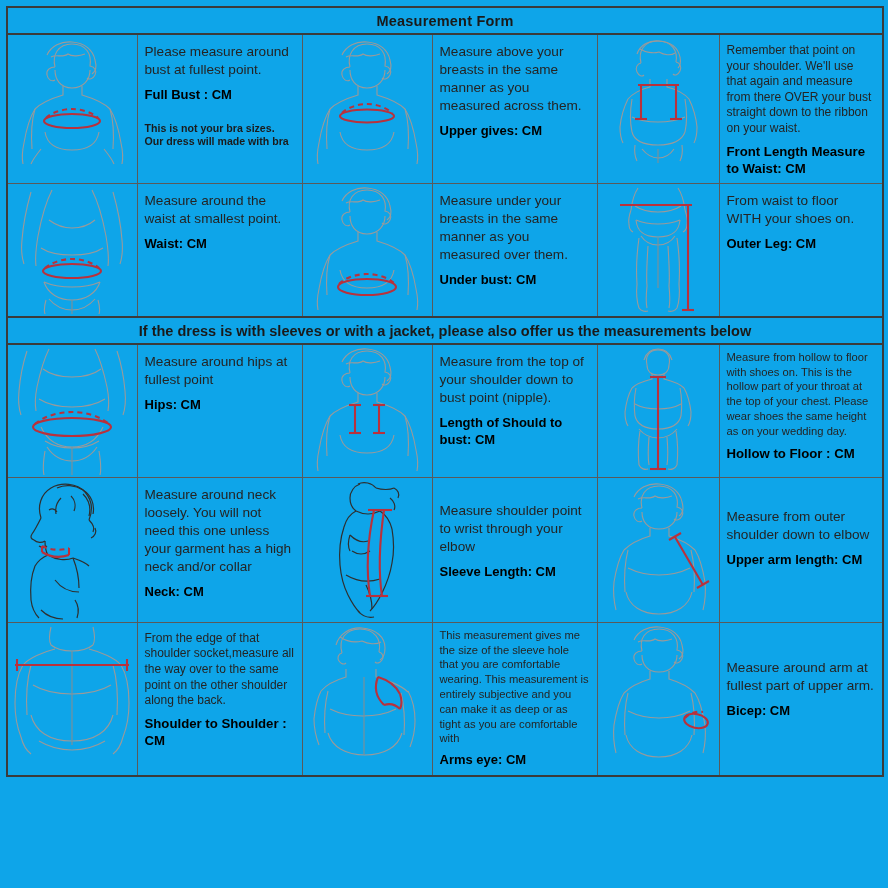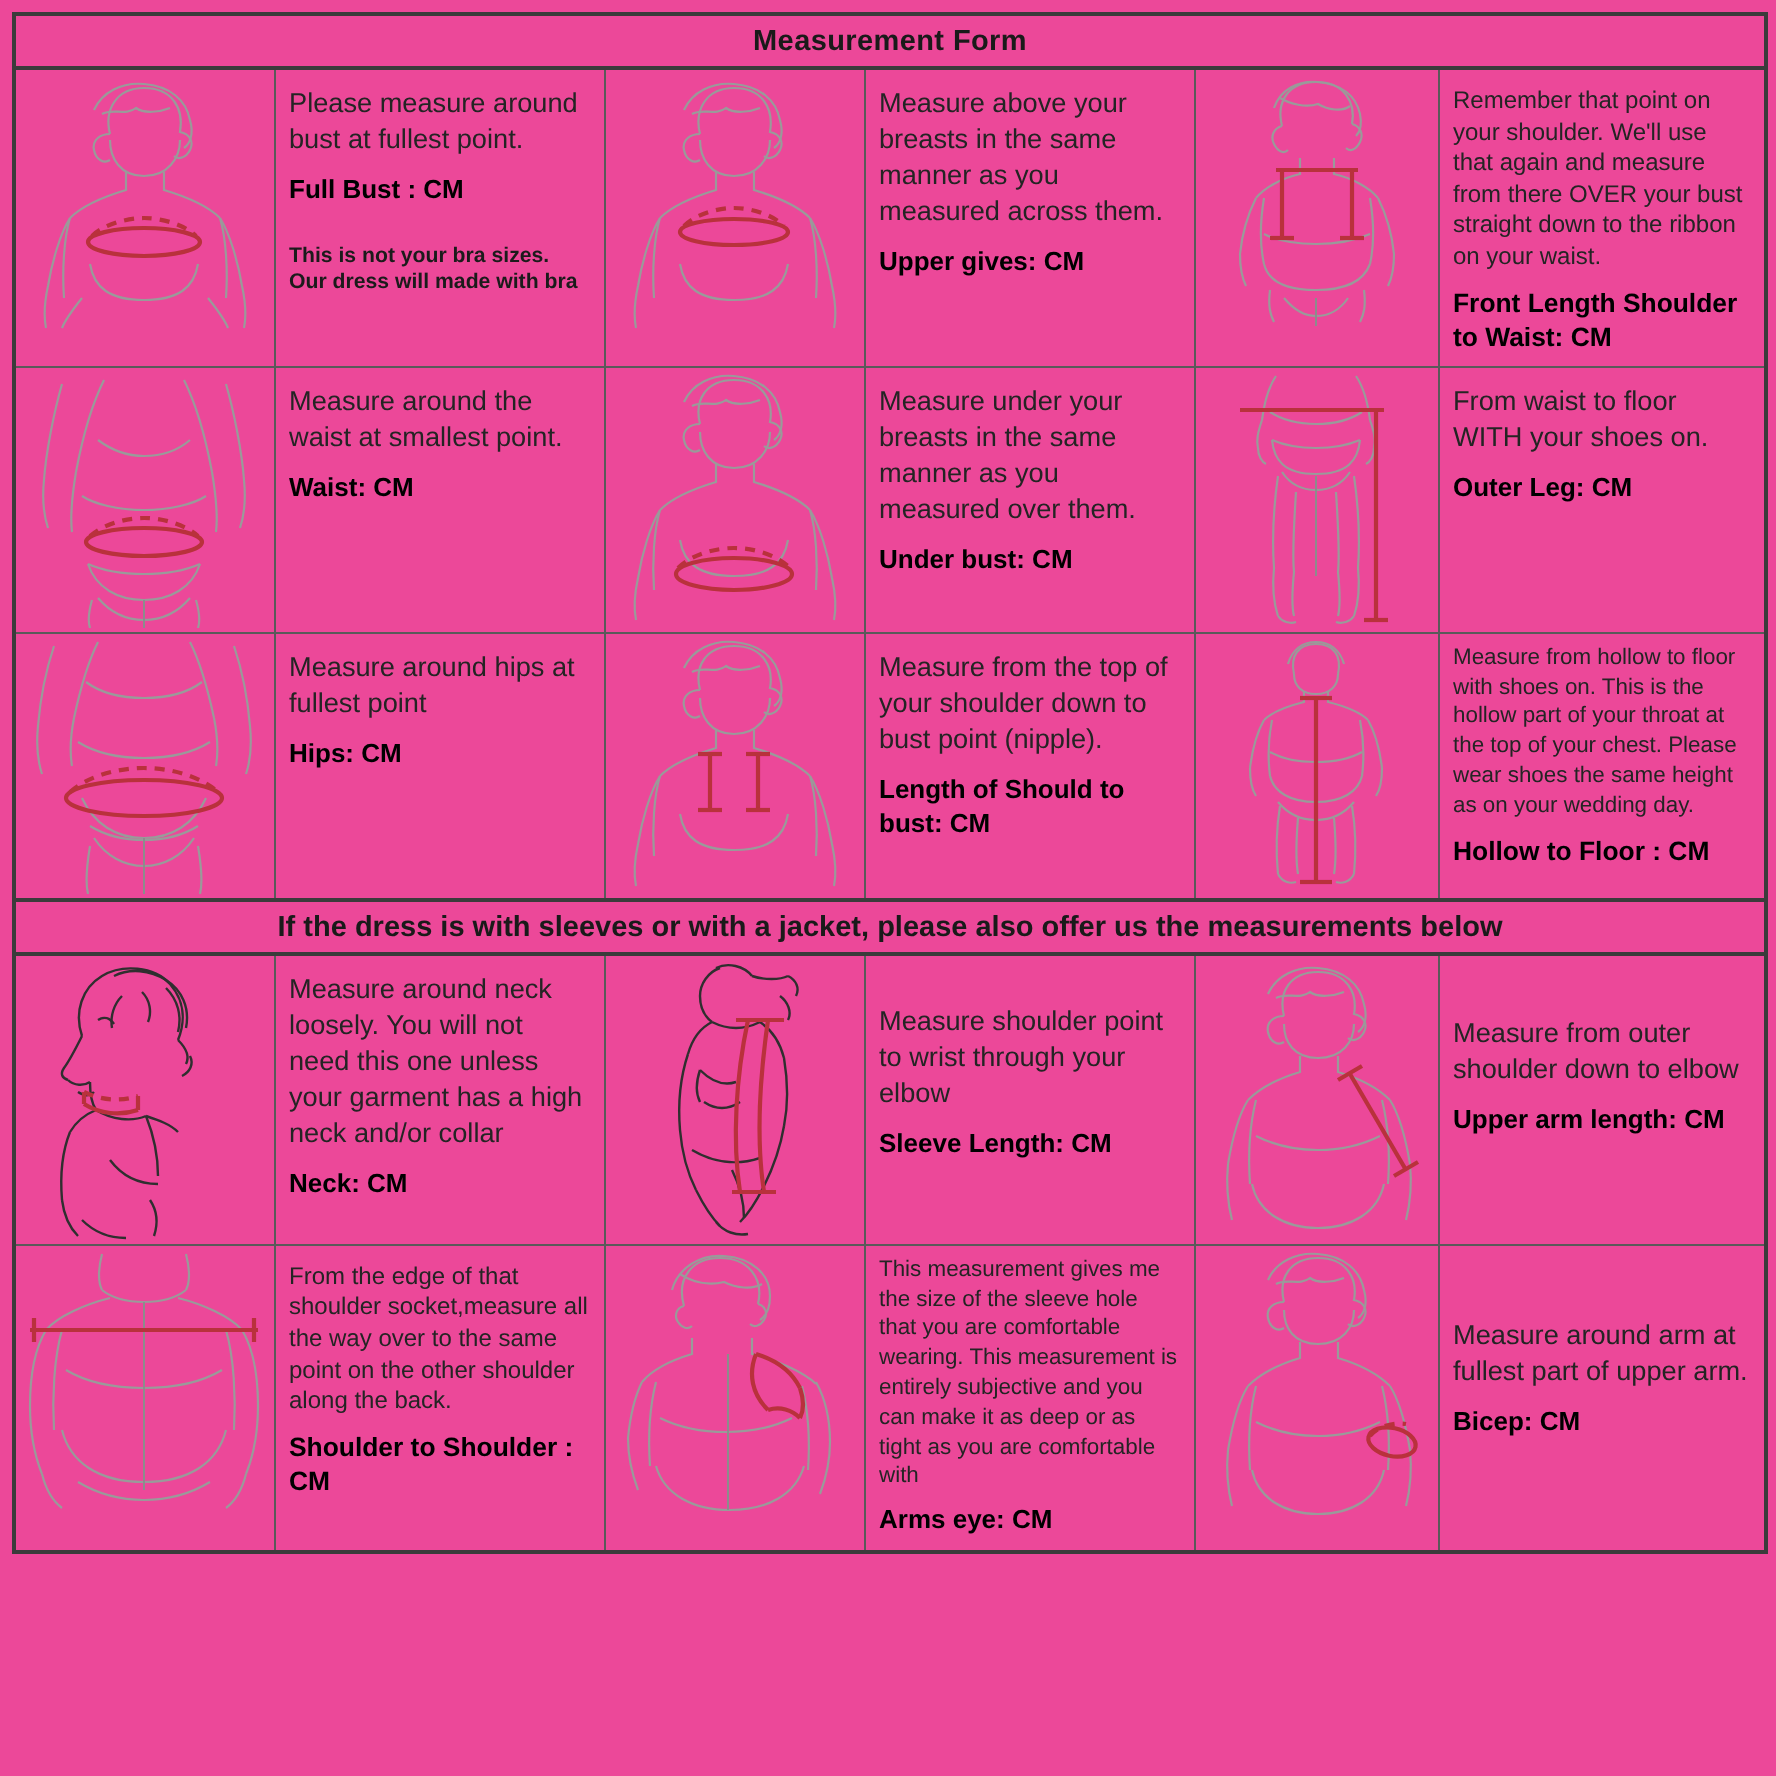--- a/index.html
+++ b/index.html
@@ -7,21 +7,21 @@
     width:888px;height:888px;
     background:#ffffff;
     font-family:"Liberation Sans", sans-serif;
     color:#1a1a1a;
     overflow:hidden;
   }
   .page{
     box-sizing:border-box;
     width:888px;height:888px;
     padding:6px 16px 6px 6px;
-    background:#ec4899;
+    background:#0ea5e9;
   }
   table.form{
     border-collapse:collapse;
     width:876px;
     table-layout:fixed;
     border:2px solid #3b3b3b;
   }
   table.form td{
     border:1px solid #5a5a5a;
     vertical-align:top;
@@ -181,21 +181,21 @@
           <path class="red" d="M36 48h41"></path>
           <path class="red" d="M39 48v34"></path>
           <path class="red" d="M74 48v34"></path>
           <path class="red" d="M33 82h12"></path>
           <path class="red" d="M68 82h12"></path>
         </svg>
       </figure>
     </td>
     <td class="txt-cell">
       <p class="desc tight">Remember that point on your shoulder. We'll use that again and measure from there OVER your bust straight down to the ribbon on your waist.</p>
-      <p class="label tight">Front Length Shoulder to Waist:   CM</p>
+      <p class="label tight">Front Length Measure to Waist:   CM</p>
     </td>
   </tr>
 
   <tr>
     <td class="img-cell">
       <figure class="fig">
         <svg width="122" height="128" viewBox="0 0 122 128">
           <path class="ln" d="M41 4c-6 12-11 30-14 46"></path>
           <path class="ln" d="M81 4c6 12 11 30 14 46"></path>
           <path class="ln" d="M27 50c-2 12-3 22-2 30"></path>
@@ -277,20 +277,24 @@
         </svg>
       </figure>
     </td>
     <td class="txt-cell">
       <p class="desc">From waist to floor WITH your shoes on.</p>
       <p class="label">Outer Leg:  CM</p>
     </td>
   </tr>
 
   <tr>
+    <td colspan="6" class="divider-cell">If the dress is with sleeves or with a jacket, please also offer us the measurements below</td>
+  </tr>
+
+  <tr>
     <td class="img-cell">
       <figure class="fig">
         <svg width="122" height="128" viewBox="0 0 122 128">
           <path class="ln" d="M38 2c-5 10-9 24-12 38"></path>
           <path class="ln" d="M84 2c5 10 9 24 12 38"></path>
           <path class="ln" d="M16 4c-4 12-7 28-8 40"></path>
           <path class="ln" d="M106 4c4 12 7 28 8 40"></path>
           <path class="ln" d="M26 40c-2 10-2 18-1 24"></path>
           <path class="ln" d="M96 40c2 10 2 18 1 24"></path>
           <path class="ln" d="M8 44c-1 10 0 18 2 24"></path>
@@ -369,24 +373,20 @@
           <path class="red" d="M44 30h16"></path>
           <path class="red" d="M52 30v92"></path>
           <path class="red" d="M44 122h16"></path>
         </svg>
       </figure>
     </td>
     <td class="txt-cell" style="padding-top:5px !important">
       <p class="desc tiny">Measure from hollow to floor with shoes on. This is the hollow part of your throat at the top of your chest. Please wear shoes the same height as on your wedding day.</p>
       <p class="label tight">Hollow to Floor :  CM</p>
     </td>
-  </tr>
-
-  <tr>
-    <td colspan="6" class="divider-cell">If the dress is with sleeves or with a jacket, please also offer us the measurements below</td>
   </tr>
 
   <tr>
     <td class="img-cell">
       <figure class="fig">
         <svg width="122" height="140" viewBox="0 0 122 140">
           <path class="dk" d="M30 38c-4-12 0-24 10-30 10-6 26-5 34 4 7 8 8 18 4 28"></path>
           <path class="dk" d="M30 38c-3 6-6 12-9 16-2 3-1 5 2 6"></path>
           <path class="dk" d="M23 60c3 3 8 3 11 1"></path>
           <path class="dk" d="M34 61c0 6 1 11 3 14"></path>

